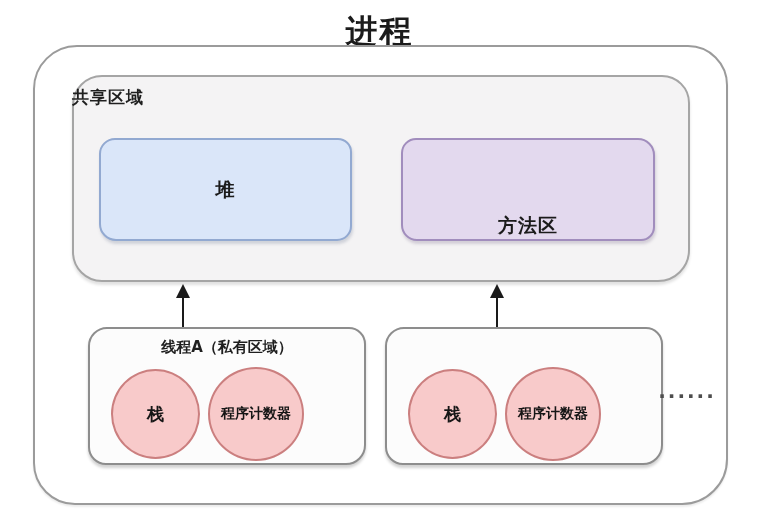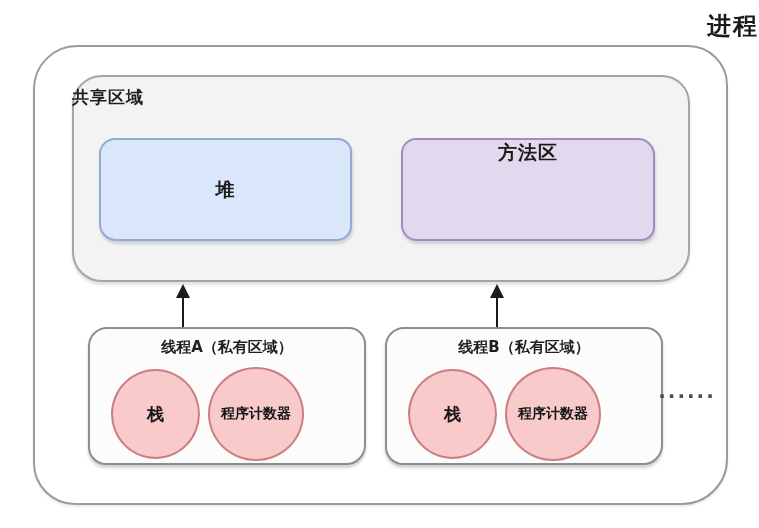--- a/index.html
+++ b/index.html
@@ -7,22 +7,22 @@
   body {
     font-family: "DejaVu Sans", "Liberation Sans", sans-serif;
     width: 759px; height: 528px;
     position: relative; overflow: hidden;
     color: #1b1b1b;
   }
   .abs { position: absolute; }
 
   .diagram-title {
     left: 0; top: 10px; width: 759px;
-    text-align: right;
-    font-size: 24px; font-weight: bold; color: #1b1b1b;
+    text-align: center;
+    font-size: 32px; font-weight: bold; color: #1b1b1b;
     letter-spacing: 2px;
   }
 
   
   .process-box {
     left: 33px; top: 45px; width: 695px; height: 460px;
     background: #ffffff;
     border: 2px solid #9b9b9b;
     border-radius: 44px 40px 46px 42px;
     box-shadow: 0 2px 2px rgba(0,0,0,0.08);
@@ -50,21 +50,21 @@
     border-radius: 16px 14px 15px 17px;
     box-shadow: 1px 3px 3px rgba(100,110,140,0.25);
     display: flex; align-items: center; justify-content: center;
   }
   .method-box {
     left: 401px; top: 138px; width: 254px; height: 103px;
     background: #e3d9ee;
     border: 2px solid #a18dbd;
     border-radius: 15px 17px 14px 16px;
     box-shadow: 1px 3px 3px rgba(110,95,130,0.25);
-    display: flex; align-items: flex-start; justify-content: center;
+    display: flex; align-items: flex-end; justify-content: center;
   }
   .region-label {
     font-size: 19px; font-weight: bold; color: #1b1b1b;
     letter-spacing: 1px;
   }
 
   
   .up-arrow { width: 14px; }
   .up-arrow .arrow-head {
     width: 0; height: 0; margin: 0 auto;
@@ -145,21 +145,20 @@
   <div class="thread-label">线程A（私有区域）</div>
   <div class="mem-circle circle-stack">
     <span class="circle-label-lg">栈</span>
   </div>
   <div class="mem-circle circle-pc">
     <span class="circle-label-sm">程序计数器</span>
   </div>
 </div>
 
 <div class="abs thread-box thread-b-box">
-  <div class="thread-label">线程B（私有区域）</div>
   <div class="mem-circle circle-stack">
     <span class="circle-label-lg">栈</span>
   </div>
   <div class="mem-circle circle-pc">
     <span class="circle-label-sm">程序计数器</span>
   </div>
 </div>
 
 <div class="abs more-dots">······</div>
 

